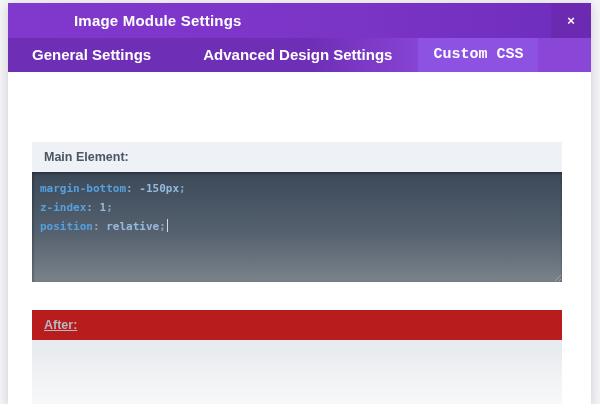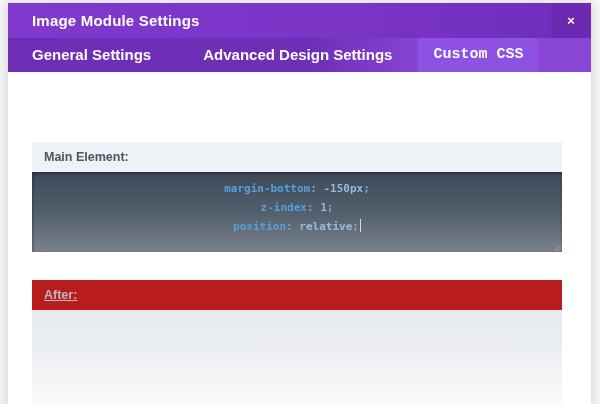--- a/index.html
+++ b/index.html
@@ -13,20 +13,21 @@
   
   .modal{
     position:absolute;left:8px;top:3px;width:583px;height:401px;
     background:#ffffff;
     box-shadow:0 2px 10px rgba(40,20,80,0.18);
   }
   
   .header{
     position:relative;height:35px;
     background:linear-gradient(to right,#8139cd 0%,#7a34c6 60%,#6e2dbd 100%);
+    padding-left:42px;
   }
   .title{
     display:inline-block;padding-left:24px;line-height:35px;
     color:#ffffff;font-size:15px;font-weight:600;letter-spacing:.2px;
   }
   .close{
     position:absolute;right:0;top:0;width:40px;height:35px;border:0;
     background:#6c2ab2;color:#ffffff;cursor:pointer;
     display:flex;align-items:center;justify-content:center;
     font-size:13px;font-weight:700;padding:0;
@@ -47,24 +48,24 @@
   .content{
     position:absolute;top:69px;bottom:0;left:0;right:0;
     background:#ffffff;padding:26px 29px 0 24px;box-sizing:border-box;margin-top:44px;
   }
   .opt-label{
     height:30px;line-height:30px;padding-left:12px;
     background:#eef1f5;color:#4c5563;font-size:12.5px;font-weight:600;
   }
   
   .code-editor{
-    position:relative;height:80px;box-sizing:border-box;
+    position:relative;height:110px;box-sizing:border-box;
     background:linear-gradient(to bottom,#3c4959 0%,#55616e 55%,#7b828a 100%);
     box-shadow:inset 0 2px 3px rgba(0,0,0,0.28), inset 2px 0 2px rgba(0,0,0,0.12);
-    padding:7px 8px;cursor:text;text-align:center;
+    padding:7px 8px;cursor:text;
   }
   .code-line{
     font-family:"DejaVu Sans Mono","Liberation Mono",monospace;
     font-size:11px;font-weight:700;line-height:19px;white-space:pre;
   }
   .tok-prop{color:#55a0dd;}
   .tok-pun{color:#8ba2b5;}
   .tok-val{color:#94bbdd;}
   .caret{
     display:inline-block;width:1px;height:13px;margin-left:1px;

